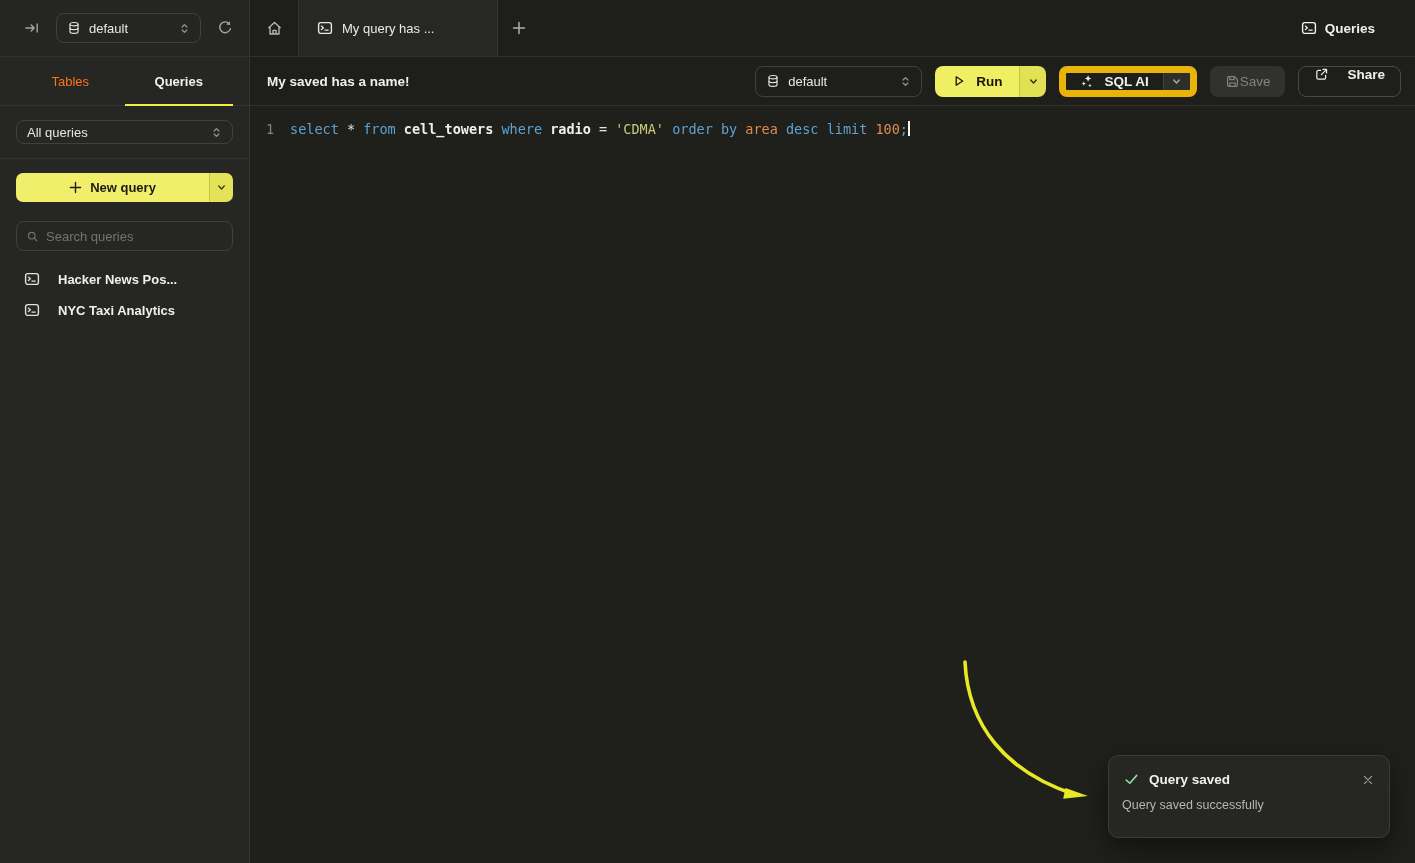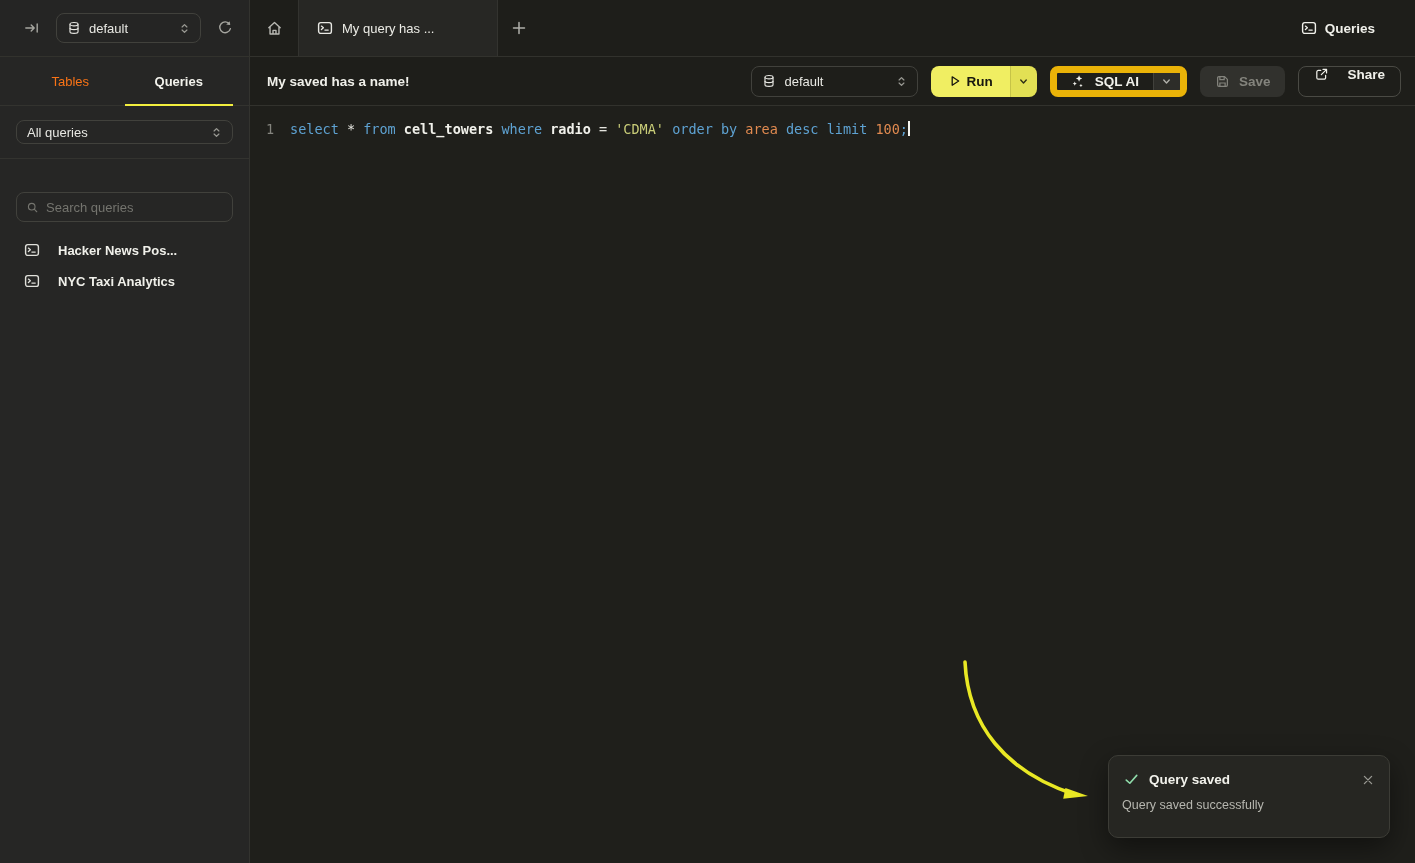--- a/index.html
+++ b/index.html
@@ -60,27 +60,27 @@
   .query-item.selected{ background:#3a3a38; }
   .query-item .ic{ color:#e0e0da; }
 
   
   .main-header{ height:49px; border-bottom:1px solid #32322d; display:flex; align-items:center;
     padding:0 14px 0 17px; background:#1e1e1a; }
   .page-title{ font-size:13.5px; font-weight:600; color:#f0f0ea; }
   .toolbar{ margin-left:auto; display:flex; align-items:center; gap:13px; }
   .toolbar .select{ width:167px; height:31px; }
   .btn-split{ display:flex; height:31px; border-radius:8px; overflow:hidden; cursor:pointer; }
-  .btn-run .main-part{ display:flex; align-items:center; gap:4px; padding:0 17px; background:#f0ee62; color:#17170f; font-weight:600; font-size:13.5px; }
+  .btn-run .main-part{ display:flex; align-items:center; gap:10px; padding:0 17px; background:#f0ee62; color:#17170f; font-weight:600; font-size:13.5px; }
   .btn-run .chev-part{ width:27px; background:#e2e054; color:#2e2e16; display:flex; align-items:center; justify-content:center; border-left:1px solid #c6c447; }
   .btn-sqlai{ border:7px solid #eab308; }
   .btn-sqlai .main-part{ display:flex; align-items:center; gap:9px; padding:0 14px; color:#f0f0ea; font-weight:600; font-size:13.5px; }
   .btn-sqlai .chev-part{ width:27px; background:#2d2d29; color:#b0b0aa; display:flex; align-items:center; justify-content:center; border-left:1px solid #41413c; }
   .btn-save{ height:31px; border:none; border-radius:8px; background:#31312d; color:#84847d;
-    display:flex; align-items:center; gap:9px; padding:0 15px; font-size:13.5px; font-weight:700; cursor:default; }
+    display:flex; align-items:center; padding:0 15px; font-size:13.5px; font-weight:400; cursor:default; }
   .btn-share{ height:31px; border:1px solid #4a4a44; border-radius:8px; background:transparent; color:#f0f0ea;
     display:flex; gap:18px; padding:0 15px; font-size:13.5px; font-weight:600; cursor:pointer; }
 
   
   .editor{ display:flex; padding-top:13px; font-family:"DejaVu Sans Mono","Liberation Mono",monospace; font-size:13.5px; }
   .gutter{ width:40px; flex:0 0 40px; text-align:left; padding-left:16px; color:#84847e; line-height:20px; }
   .code-line{ line-height:20px; white-space:pre; }
   .tok-keyword{ color:#5ea2d2; }
   .tok-plain{ color:#e4e4de; }
   .tok-ident{ color:#f0f0ea; font-weight:700; }
@@ -228,20 +228,33 @@
       <div class="side-block bordered">
         <div class="select side-select">
           <span class="lbl">All queries</span>
           <svg class="ic updown" width="11" height="11">
               <use href="#i-updown"></use>
             </svg>
         </div>
       </div>
 
       <div class="side-block">
+        <div class="split-btn yellow">
+          <div class="main-part">
+            <svg class="ic" width="13" height="13">
+                <use href="#i-plus"></use>
+              </svg>
+            <span>New query</span>
+          </div>
+          <div class="chev-part">
+            <svg class="ic" width="11" height="11">
+                <use href="#i-chevdown"></use>
+              </svg>
+          </div>
+        </div>
 
         <div class="search-box">
           <svg class="ic" width="13" height="13">
               <use href="#i-search"></use>
             </svg>
           <input type="text" placeholder="Search queries" style="">
         </div>
 
         <ul class="query-list" id="query-list">
             <li class="query-item">

